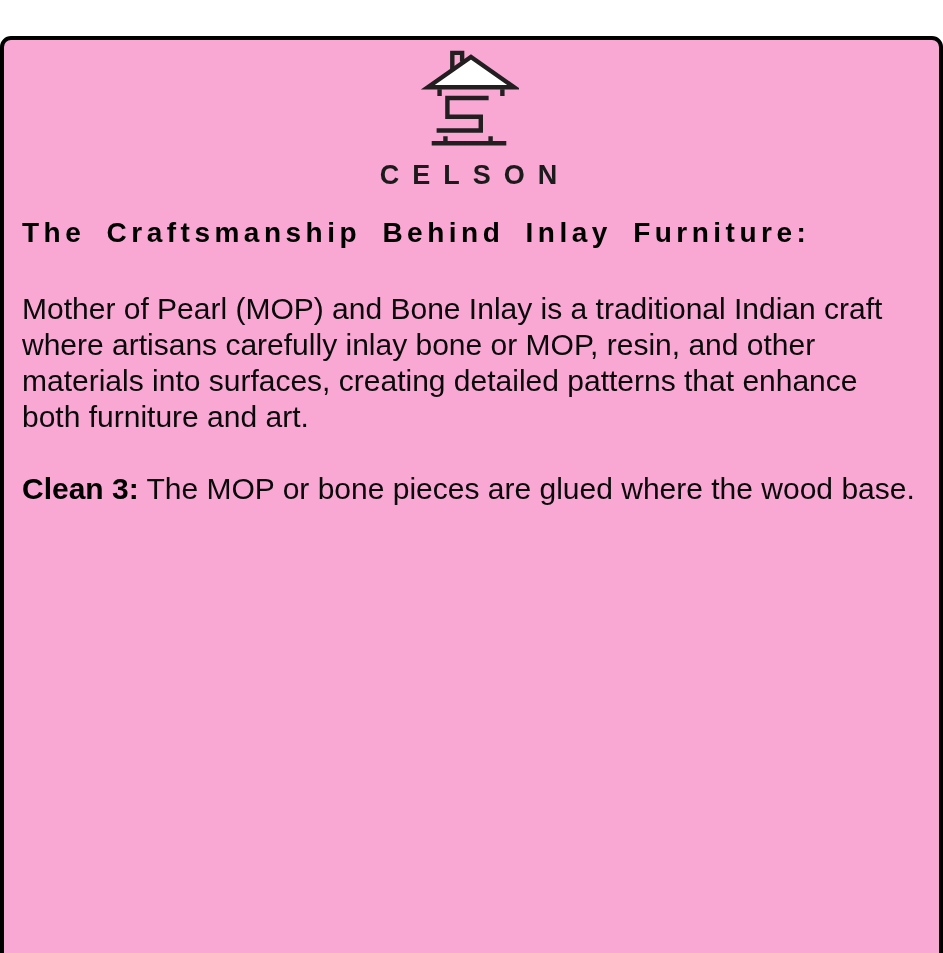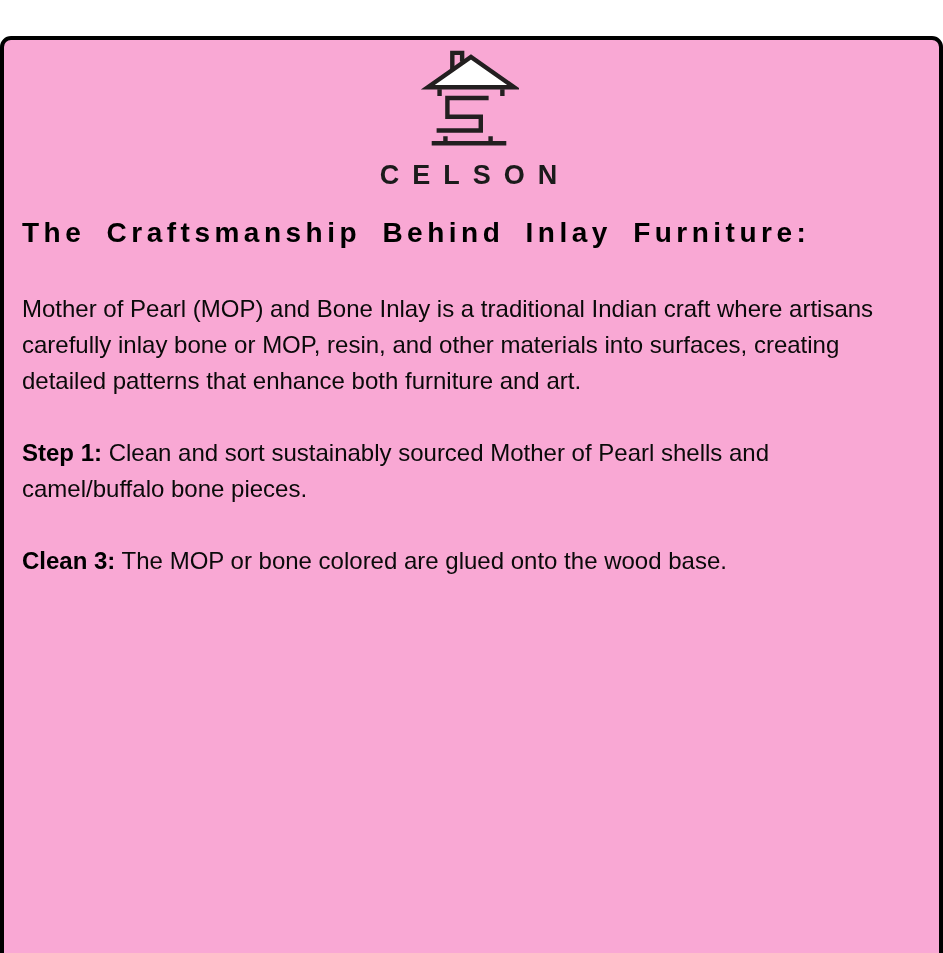--- a/index.html
+++ b/index.html
@@ -29,21 +29,21 @@
   }
   .heading {
     font-size: 28px;
     font-weight: bold;
     letter-spacing: 4.5px;
     word-spacing: 9px;
     margin: 26px 0 42px 0;
     color: #000000;
   }
   .para {
-    font-size: 24px;
+    font-size: 30px;
     line-height: 36px;
     margin: 0 0 36px 0;
     color: #0a0a0a;
   }
   .para strong { font-weight: bold; color: #000000; }
 </style>
 </head>
 <body>
 
 <div class="page">
@@ -64,21 +64,20 @@
       <path d="M12 97 H88"></path>
     </svg>
   </div>
 
   <div class="brand">CELSON</div>
 
   <h1 class="heading">The Craftsmanship Behind Inlay Furniture:</h1>
 
   <p class="para"><strong></strong><span>Mother of Pearl (MOP) and Bone Inlay is a traditional Indian craft where artisans carefully inlay bone or MOP, resin, and other materials into surfaces, creating detailed patterns that enhance both furniture and art.</span></p>
 
-  <p class="para"><strong>Step 1:</strong><span> Clean and sort sustainably sourced Mother of Pearl shells and camel/buffalo bone pieces.</span></p>
 
 
 
-  <p class="para"><strong>Clean 3:</strong><span> The MOP or bone colored are glued onto the wood base.</span></p>
+  <p class="para"><strong>Clean 3:</strong><span> The MOP or bone pieces are glued where the wood base.</span></p>
 
 
 
 </div>
 
 </body></html>

